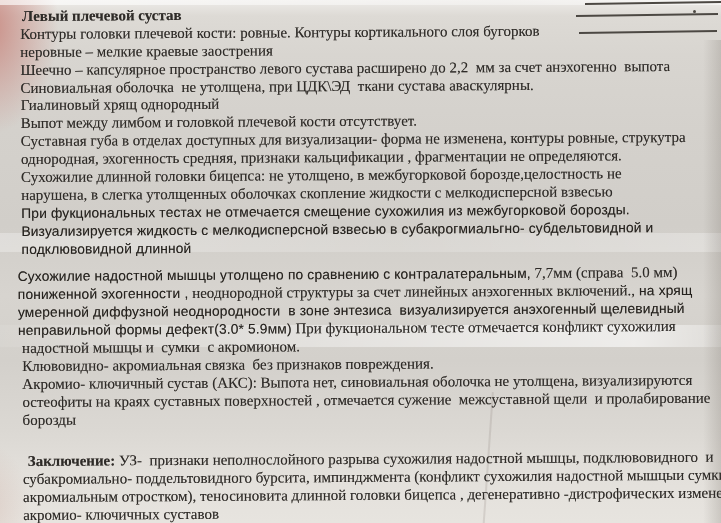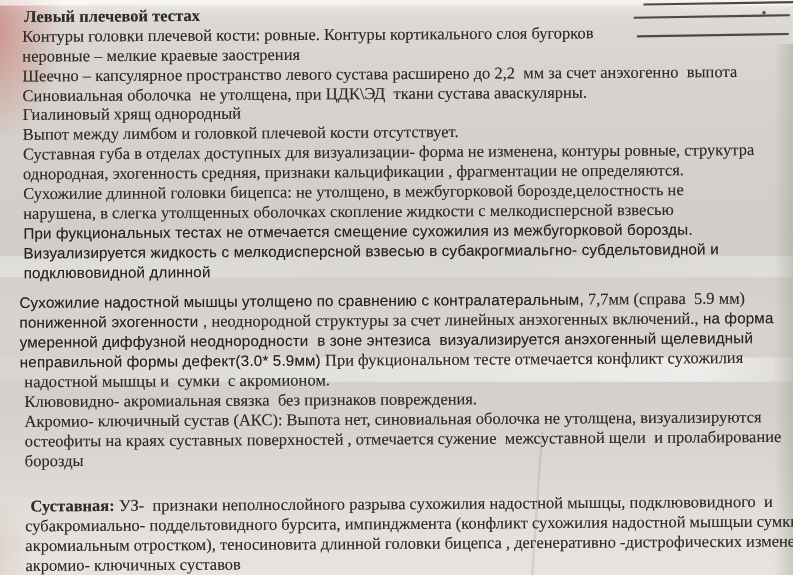--- a/index.html
+++ b/index.html
@@ -52,41 +52,41 @@
   <div class="band2"></div>
   <div class="shade-right"></div>
   <div class="crease"></div>
 
   <div class="ruled-line" style="left:585px; top:2px;  width:140px;"></div>
   <div class="ruled-line" style="left:576px; top:14px; width:142px;"></div>
   <div class="ruled-dot" style="left:693px; top:10px;"></div>
   <div class="ruled-line" style="left:579px; top:31px; width:138px;"></div>
 
   <div class="doc-text">
-      <div class="line heading"><span class="serif bold">Левый плечевой тестах</span></div>
+      <div class="line heading"><span class="serif bold">Левый плечевой сустав</span></div>
       <div class="line"><span class="serif">Контуры головки плечевой кости: ровные. Контуры кортикального слоя бугорков</span></div>
       <div class="line"><span class="serif">неровные – мелкие краевые заострения</span></div>
       <div class="line"><span class="serif">Шеечно – капсулярное пространство левого сустава расширено до 2,2  мм за счет анэхогенно  выпота</span></div>
       <div class="line"><span class="serif">Синовиальная оболочка  не утолщена, при ЦДК\ЭД  ткани сустава аваскулярны.</span></div>
       <div class="line"><span class="serif">Гиалиновый хрящ однородный</span></div>
       <div class="line"><span class="serif">Выпот между лимбом и головкой плечевой кости отсутствует.</span></div>
       <div class="line"><span class="serif">Суставная губа в отделах доступных для визуализации- форма не изменена, контуры ровные, струкутра</span></div>
       <div class="line"><span class="serif">однородная, эхогенность средняя, признаки кальцификации , фрагментации не определяются.</span></div>
       <div class="line"><span class="serif">Сухожилие длинной головки бицепса: не утолщено, в межбугорковой борозде,целостность не</span></div>
       <div class="line"><span class="serif">нарушена, в слегка утолщенных оболочках скопление жидкости с мелкодисперсной взвесью</span></div>
       <div class="line"><span class="sans">При фукциональных тестах не отмечается смещение сухожилия из межбугорковой борозды.</span></div>
       <div class="line"><span class="sans">Визуализируется жидкость с мелкодисперсной взвесью в субакрогмиальгно- субдельтовидной и</span></div>
       <div class="line"><span class="sans">подклювовидной длинной</span></div>
-      <div class="line gap-sm shift-left"><span class="sans">Сухожилие надостной мышцы утолщено по сравнению с контралатеральным,</span><span class="serif"> 7,7мм (справа  5.9 мм)</span></div>
-      <div class="line shift-left"><span class="sans">пониженной эхогенности ,</span><span class="serif"> неоднородной структуры за счет линейных анэхогенных включений.,</span><span class="sans"> на форма</span></div>
+      <div class="line gap-sm shift-left"><span class="sans">Сухожилие надостной мышцы утолщено по сравнению с контралатеральным,</span><span class="serif"> 7,7мм (справа  5.0 мм)</span></div>
+      <div class="line shift-left"><span class="sans">пониженной эхогенности ,</span><span class="serif"> неоднородной структуры за счет линейных анэхогенных включений.,</span><span class="sans"> на хрящ</span></div>
       <div class="line shift-left"><span class="sans">умеренной диффузной неоднородности  в зоне энтезиса  визуализируется анэхогенный щелевидный</span></div>
       <div class="line shift-left"><span class="sans">неправильной формы дефект(3.0* 5.9мм)</span><span class="serif"> При фукциональном тесте отмечается конфликт сухожилия</span></div>
       <div class="line"><span class="serif">надостной мышцы и  сумки  с акромионом.</span></div>
       <div class="line"><span class="serif">Клювовидно- акромиальная связка  без признаков повреждения.</span></div>
       <div class="line"><span class="serif">Акромио- ключичный сустав (АКС): Выпота нет, синовиальная оболочка не утолщена, визуализируются</span></div>
       <div class="line"><span class="serif">остеофиты на краях суставных поверхностей , отмечается сужение  межсуставной щели  и пролабирование</span></div>
       <div class="line"><span class="serif">борозды</span></div>
-      <div class="line gap-lg indent"><span class="serif bold">Суставная:</span><span class="serif"> УЗ-  признаки неполнослойного разрыва сухожилия надостной мышцы, подклювовидного  и</span></div>
+      <div class="line gap-lg indent"><span class="serif bold">Заключение:</span><span class="serif"> УЗ-  признаки неполнослойного разрыва сухожилия надостной мышцы, подклювовидного  и</span></div>
       <div class="line"><span class="serif">субакромиально- поддельтовидного бурсита, импинджмента (конфликт сухожилия надостной мышцыи сумки   с</span></div>
       <div class="line"><span class="serif">акромиальным отростком), теносиновита длинной головки бицепса , дегенеративно -дистрофических изменений</span></div>
       <div class="line"><span class="serif">акромио- ключичных суставов</span></div>
     </div>
 </div>
 
 </body></html>

